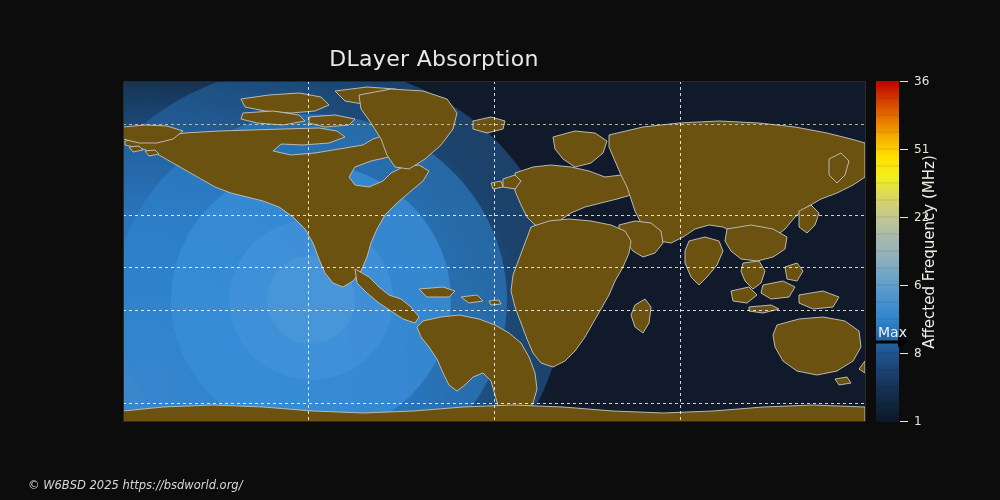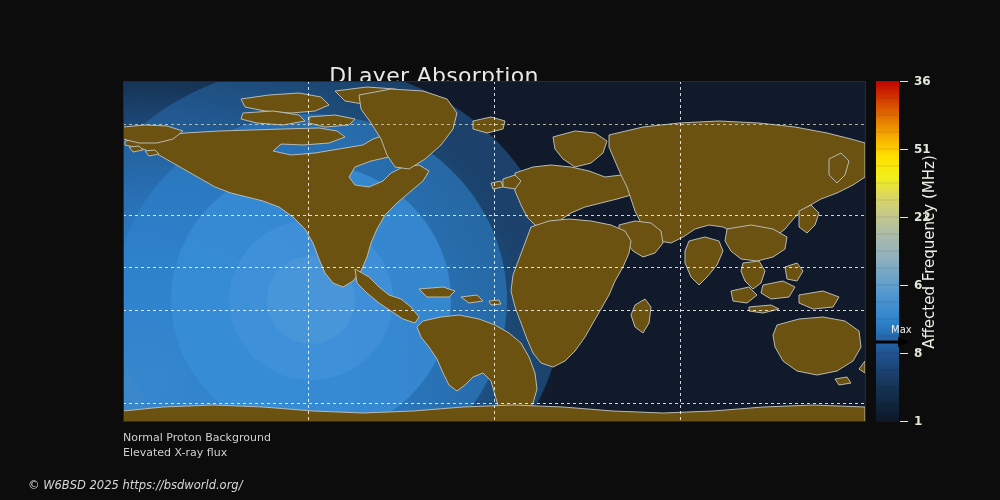--- a/index.html
+++ b/index.html
@@ -13,21 +13,20 @@
   #figure{position:absolute;left:0;top:0;width:1000px;height:500px;}
 
   
   #title{
     position:absolute;left:0;top:46px;width:868px;
     text-align:center;
     color:#e8e8e8;
     font-size:22px;
     letter-spacing:.3px;
     white-space:nowrap;
-    margin-top:17px;
   }
 
   
   #map{
     position:absolute;left:123px;top:81px;width:743px;height:341px;
     background:#111a2b;
     overflow:hidden;
   }
   #map svg{position:absolute;left:0;top:0;display:block;}
   .gridline{stroke:#ffffff;stroke-width:1;stroke-dasharray:3 3;opacity:.82;}
@@ -38,21 +37,21 @@
   }
 
   
   #cbar{
     position:absolute;left:876px;top:81px;width:23px;height:341px;
   }
   #cbar-grad{position:absolute;left:0;top:0;width:23px;height:341px;}
   .cb-tick{
     position:absolute;left:24px;
     width:60px;height:1px;
-    display:flex;align-items:center;font-weight:bold;
+    display:flex;align-items:center;
   }
   .cb-tick .dash{display:inline-block;width:8px;height:1px;background:#dfe9d8;}
   .cb-tick .lbl{
     color:#dfe9d8;font-size:12px;margin-left:6px;line-height:1;
     transform:translateY(-1px);white-space:nowrap;
   }
   #cbar-label{
     position:absolute;left:916px;top:81px;height:341px;width:26px;
     display:flex;align-items:center;justify-content:center;
   }
@@ -61,21 +60,21 @@
     white-space:nowrap;
     color:#e8f0e4;
     font-size:15px;
   }
   
   #max-marker{
     position:absolute;left:876px;top:326px;width:60px;height:24px;
     pointer-events:none;
   }
   #max-marker .mtxt{
-    position:absolute;left:15px;top:-1px;color:#f0f0f0;font-size:10px;line-height:1;
+    position:absolute;left:2px;top:-1px;color:#f0f0f0;font-size:14px;line-height:1;
   }
   #max-marker svg{position:absolute;left:0;top:10px;}
 
   
   #notes{
     position:absolute;left:123px;top:430px;width:420px;
     color:#cfcfcf;font-size:11px;line-height:15px;
   }
   #timestamp{
     position:absolute;left:566px;top:430px;width:300px;
@@ -300,21 +299,17 @@
     <svg width="34" height="12" viewBox="0 0 34 12">
       <line x1="0" y1="6" x2="24" y2="6" stroke="#000" stroke-width="3"></line>
       <polygon points="22,1 33,6 22,11" fill="#000"></polygon>
     </svg>
   </div>
 
   <div id="cbar-label">
     <span>Affected Frequency (MHz)</span>
   </div>
 
-  <div id="notes">
-    <div>Normal Proton Background</div>
-    <div>Elevated X-ray flux</div>
-  </div>
 
 
   <div id="copyright">© W6BSD 2025 https://bsdworld.org/</div>
 
 </div>
 
 </body></html>

